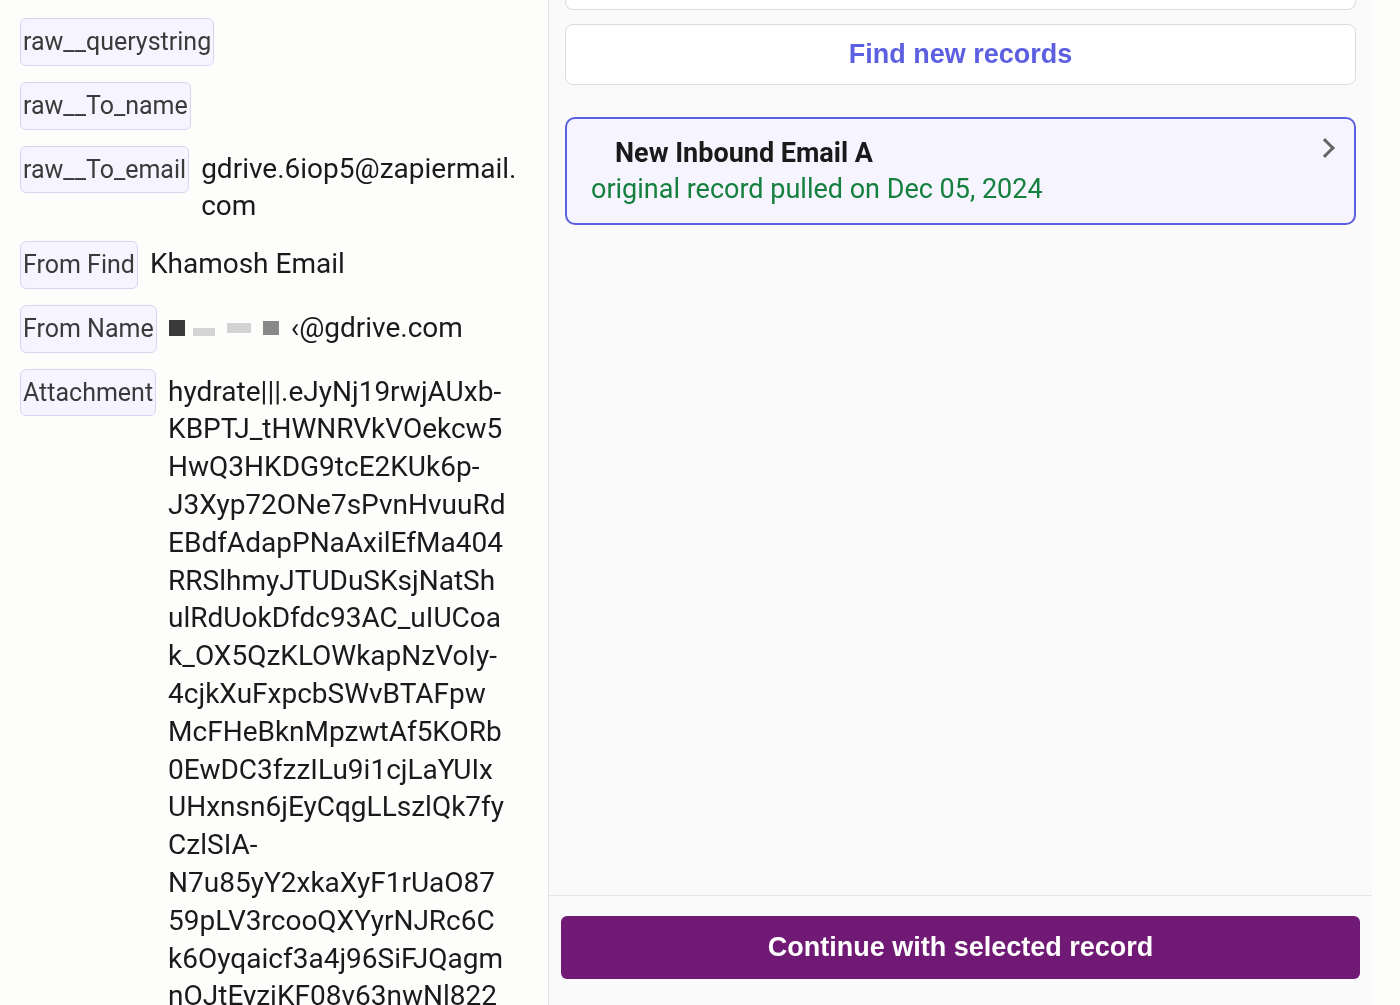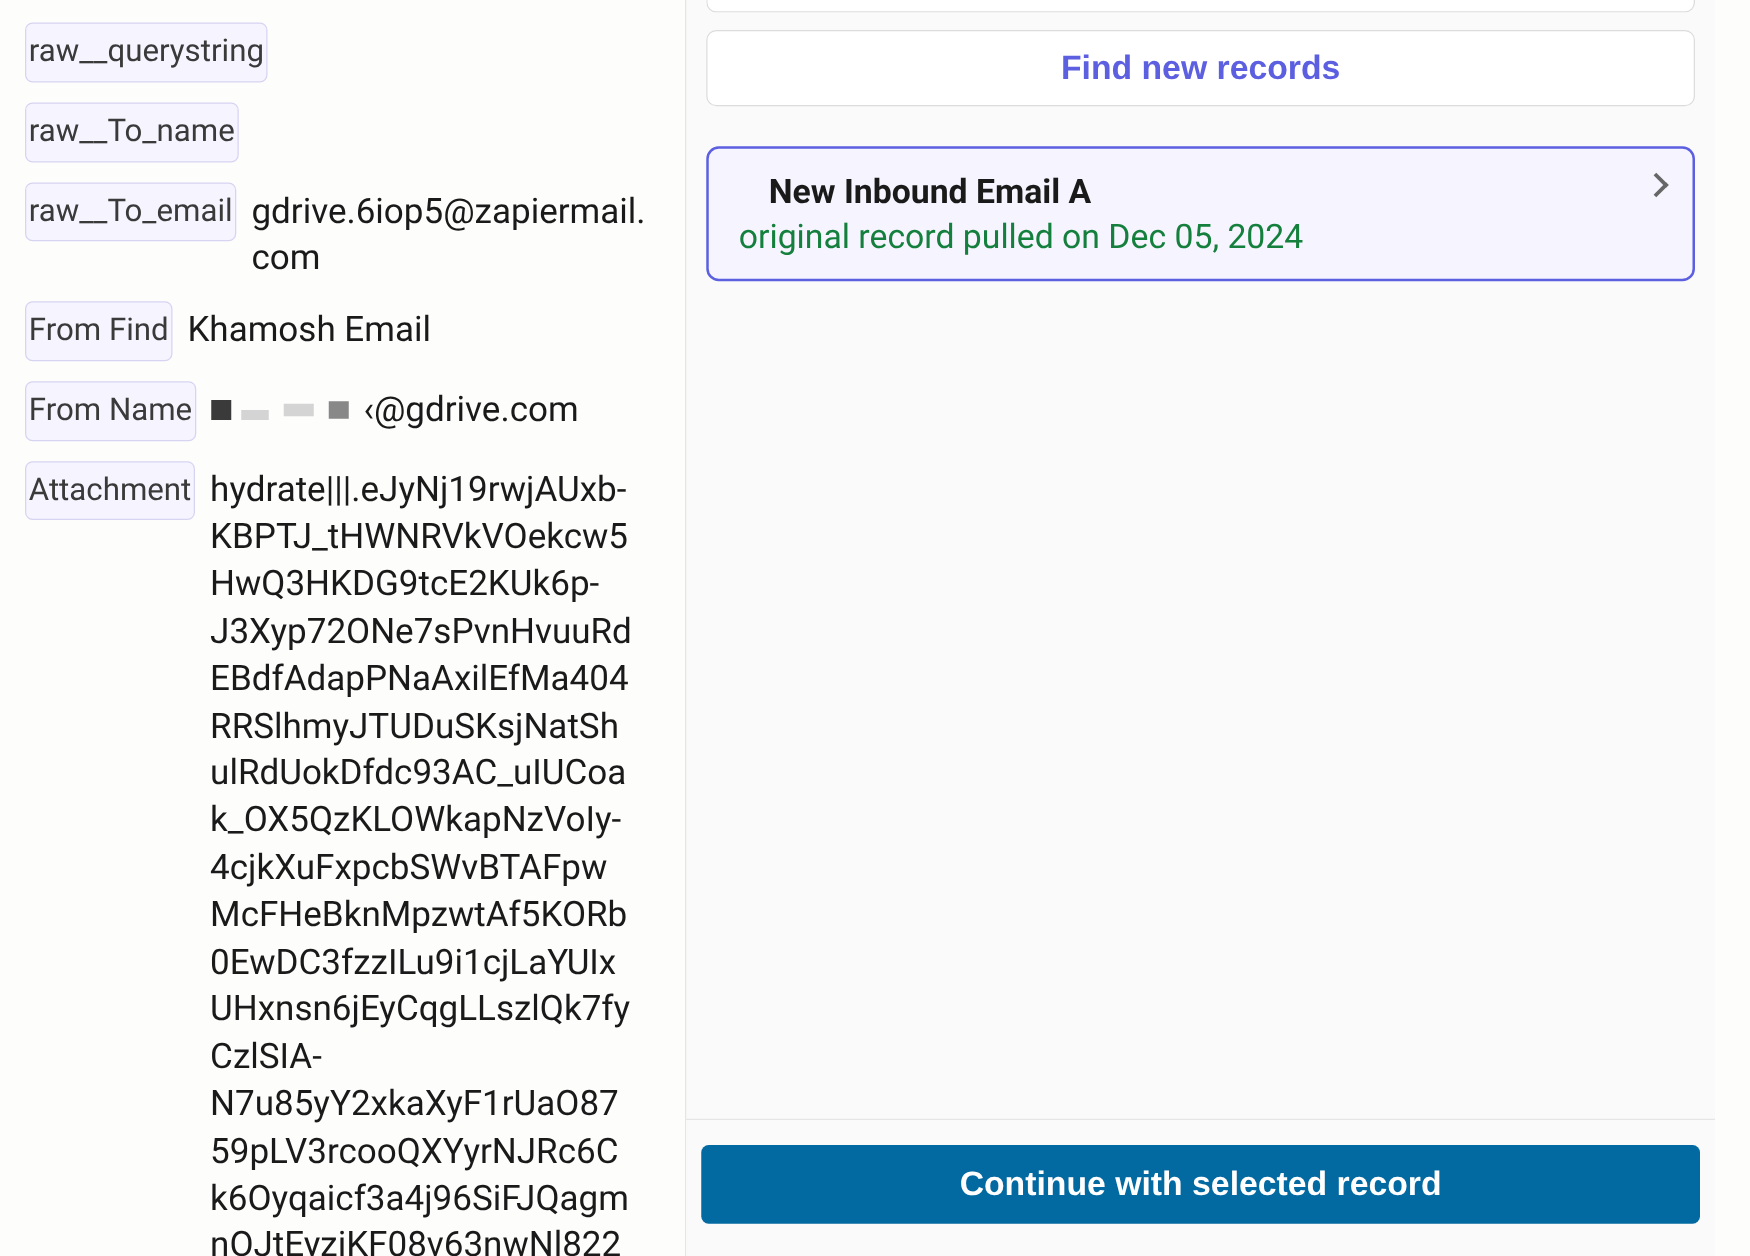--- a/index.html
+++ b/index.html
@@ -142,21 +142,21 @@
       border-top: 3px solid #666;
       transform: rotate(45deg);
     }
     .bottom-bar {
       border-top: 1px solid #e5e5e5;
       padding: 20px 12px 26px 12px;
       background: #fafafa;
     }
     .continue-btn {
       width: 100%;
-      background: #0369a1;
+      background: #701a75;
       color: #ffffff;
       border: none;
       border-radius: 6px;
       padding: 16px;
       font-size: 27px;
       font-weight: 600;
       text-align: center;
       cursor: pointer;
     }
   </style>

